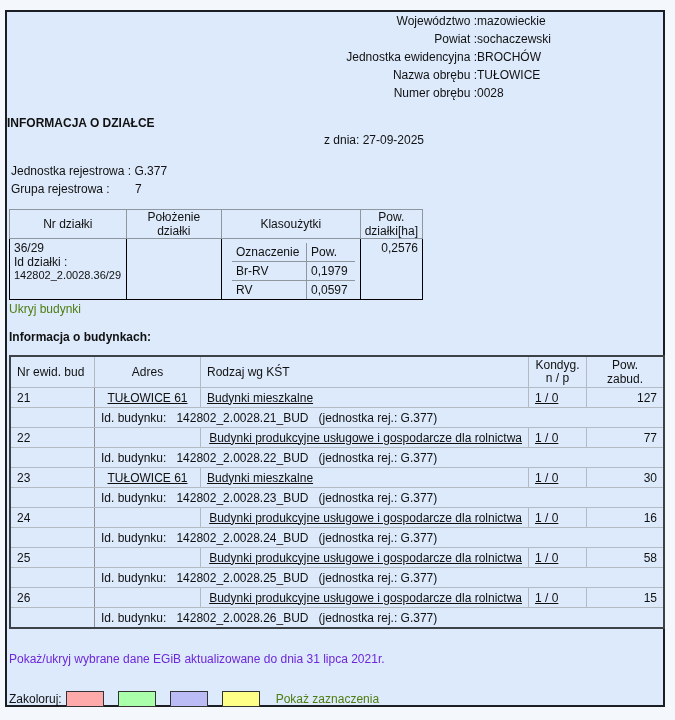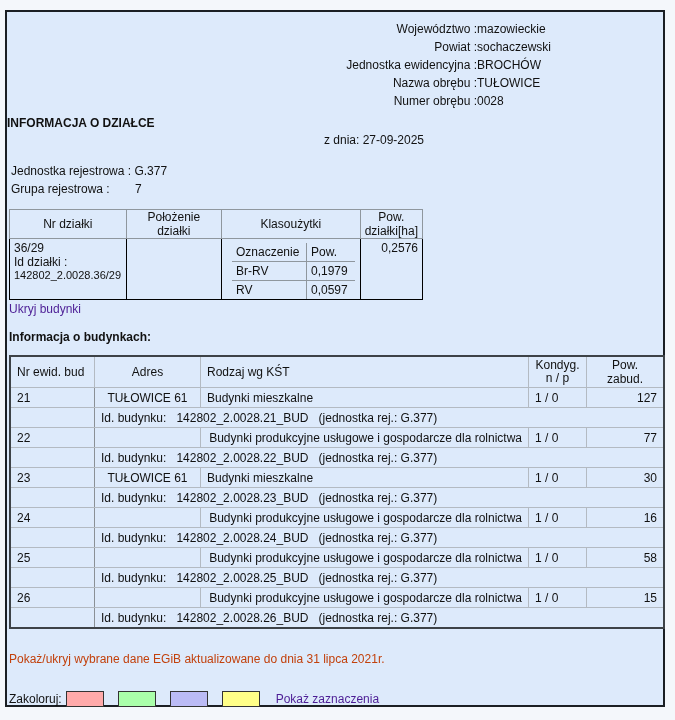--- a/index.html
+++ b/index.html
@@ -1,46 +1,46 @@
 <!DOCTYPE html>
 <html><head>
 <meta charset="utf-8">
 <style>
   html, body { margin: 0; padding: 0; background: #f4f7fb; }
   body { width: 675px; height: 720px; position: relative; overflow: hidden;
          font-family: "Liberation Sans", sans-serif; font-size: 12px; color: #111; }
   .panel { position: absolute; left: 5px; top: 10px; width: 660px; height: 697px;
            background: #ddeafb; border: 2px solid #1b1f24; box-sizing: border-box; }
-  .hdr { position: absolute; top: 8px; left: 0; width: 470px; }
+  .hdr { position: absolute; top: 0; left: 0; width: 470px; }
   .hdr-line { display: flex; justify-content: flex-end; height: 18px; line-height: 18px; }
   .hdr-line .lbl { text-align: right; }
   .hdr-line .val { width: 0; white-space: nowrap; }
   .title { position: absolute; top: 104px; left: 0; width: 660px; text-align: left;
            font-weight: bold; font-size: 12px; }
   .subtitle { position: absolute; top: 121px; left: 0; width: 660px; text-align: center; font-size: 12px; margin-left: 37px; }
   .reg { position: absolute; left: 4px; top: 150px; line-height: 18px; }
   .reg .row { display: flex; }
   .reg .k { width: 124px; }
   table { border-collapse: collapse; }
   .plot { position: absolute; left: 2px; top: 197px; width: 414px;
           border: 1px solid #6c737b; }
   .plot th { font-weight: normal; border: 1px solid #8f979e; height: 18px; padding: 0 4px; }
   .plot td { border: 1px solid #000000; vertical-align: top; padding: 2px 4px; }
   .klas { border-collapse: collapse; margin: 4px 0 0 10px; }
   .klas td { border: none; border-bottom: 1px solid #8f979e; padding: 1px 4px; height: 16px; vertical-align: middle; }
   .klas td + td { border-left: 1px solid #8f979e; }
   .klas tr:last-child td { border-bottom: none; }
-  .link { color: #4c1d95; cursor: pointer; }
+  .link { color: #4d7c0f; cursor: pointer; }
   .hide-link { position: absolute; left: 2px; top: 290px; }
   .bud-title { position: absolute; left: 2px; top: 318px; font-weight: bold; }
   .bud { position: absolute; left: 2px; top: 343px; width: 656px; border: 2px solid #3d4247; }
   .bud th { font-weight: normal; border-right: 1px solid #b3bac2; border-bottom: 1px solid #b3bac2;
             height: 30px; padding: 0 6px; text-align: left; }
   .bud td { border-bottom: 1px solid #b3bac2; height: 19px; padding: 0 6px; }
-  .bud td.c { border-right: 1px solid #b3bac2; }
+  .bud td.c { border-right: 1px solid #b3bac2; text-decoration: underline; }
   .bud td.nr { border-right: 1px solid #8a9096; }
   .bud td.r { text-align: right; }
   .bud td.id { border-right: 2px solid #3d4247; }
   .note { position: absolute; left: 2px; top: 640px; color: #c8181e; }
   .colors { position: absolute; left: 2px; top: 679px; display: flex; align-items: center; }
   .sw { width: 36px; height: 14px; border: 1px solid #333; margin-right: 14px; cursor: pointer; }
 </style>
 </head>
 <body>
 
@@ -193,21 +193,21 @@
           <td class="c">1 / 0</td>
           <td class="r">15</td>
         </tr>
         <tr>
           <td class="nr"></td>
           <td colspan="4" class="id"><span>Id. budynku:</span>&nbsp;&nbsp; <span>142802_2.0028.26_BUD</span>&nbsp;&nbsp; <span>(jednostka rej.: G.377)</span></td>
         </tr>
       </tbody>
   </table>
 
-  <div class="note link" style="color:#c2410c">Pokaż/ukryj wybrane dane EGiB aktualizowane do dnia 31 lipca 2021r.</div>
+  <div class="note link" style="color:#6d28d9">Pokaż/ukryj wybrane dane EGiB aktualizowane do dnia 31 lipca 2021r.</div>
 
   <div class="colors">
     <span style="margin-right:4px">Zakoloruj:</span>
     <span class="sw" style="background: rgb(255, 170, 170);"></span>
     <span class="sw" style="background: rgb(170, 255, 170);"></span>
     <span class="sw" style="background: rgb(187, 187, 245);"></span>
     <span class="sw" style="background: rgb(255, 255, 136);"></span>
     <span class="link" style="margin-left:2px">Pokaż zaznaczenia</span>
   </div>
 </div>

